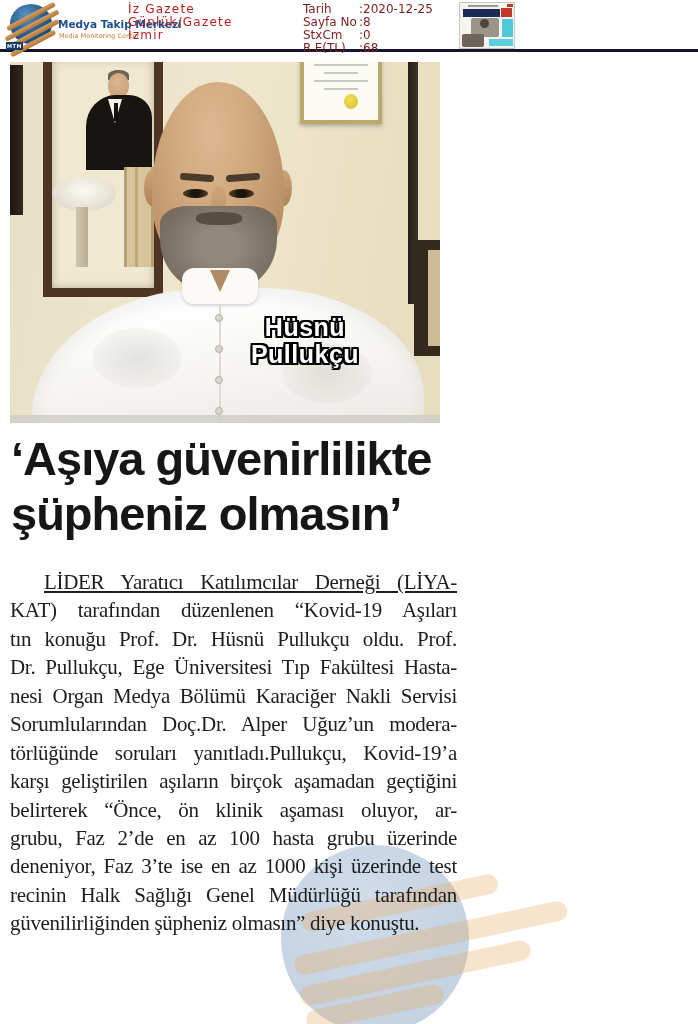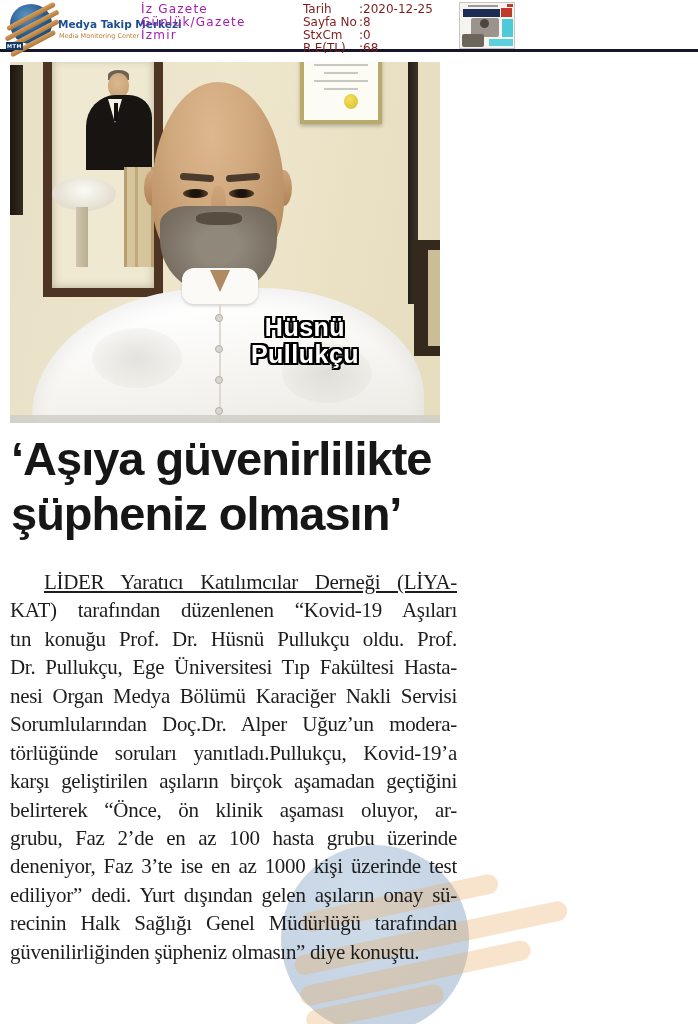--- a/index.html
+++ b/index.html
@@ -22,22 +22,22 @@
   .gs2 { left:-4px; top:21px; width:60px; }
   .gs3 { left:-2px; top:30px; width:58px; }
   .gs4 { left:2px;  top:39px; width:50px; }
   .mtm-badge { position:absolute; left:0px; top:40px; width:17px; height:8px;
            background:#123a66; color:#fff; font-size:5px; line-height:8px; text-align:center;
            font-weight:bold; letter-spacing:0.5px; }
   .logo-title { position:absolute; left:52px; top:16px; font-size:10.5px; font-weight:bold;
            color:#1e4f8f; white-space:nowrap; }
   .logo-sub { position:absolute; left:53px; top:30px; font-size:6.5px; color:#bd7f35; white-space:nowrap; }
 
-  .pub { position:absolute; left:141px; top:3px; font-size:12px; line-height:13px;
-         color:#a21caf; letter-spacing:1.2px; }
+  .pub { position:absolute; left:128px; top:3px; font-size:12px; line-height:13px;
+         color:#b91c1c; letter-spacing:1.2px; }
   .meta { position:absolute; left:303px; top:3px; font-size:12px; line-height:13px; color:#7f1d1d; }
   .meta-row { white-space:nowrap; }
   .meta-label { display:inline-block; width:56px; }
 
   
   .thumb { position:absolute; left:459px; top:2px; width:56px; height:47px;
            background:#f6f4ef; border:1px solid #c8c6c0; }
   .th { position:absolute; }
   .th-topline { left:8px; top:2px; width:30px; height:2px; background:#9a9a9a; }
   .th-mast { left:3px; top:6px; width:37px; height:8px; background:#1d2c54; }
@@ -284,18 +284,17 @@
     <div class="bline">KAT) tarafından düzenlenen “Kovid-19 Aşıları</div>
     <div class="bline">tın konuğu Prof. Dr. Hüsnü Pullukçu oldu. Prof.</div>
     <div class="bline">Dr. Pullukçu, Ege Üniversitesi Tıp Fakültesi Hasta-</div>
     <div class="bline">nesi Organ Medya Bölümü Karaciğer Nakli Servisi</div>
     <div class="bline">Sorumlularından Doç.Dr. Alper Uğuz’un modera-</div>
     <div class="bline">törlüğünde soruları yanıtladı.Pullukçu, Kovid-19’a</div>
     <div class="bline">karşı geliştirilen aşıların birçok aşamadan geçtiğini</div>
     <div class="bline">belirterek “Önce, ön klinik aşaması oluyor, ar-</div>
     <div class="bline">grubu, Faz 2’de en az 100 hasta grubu üzerinde</div>
     <div class="bline">deneniyor, Faz 3’te ise en az 1000 kişi üzerinde test</div>
-    <div class="bline">ediliyor” dedi. Yurt dışından gelen aşıların onay sü-</div>
     <div class="bline">recinin Halk Sağlığı Genel Müdürlüğü tarafından</div>
     <div class="bline last">güvenilirliğinden şüpheniz olmasın” diye konuştu.</div>
   </div>
 
 </div>
 
 </body></html>

